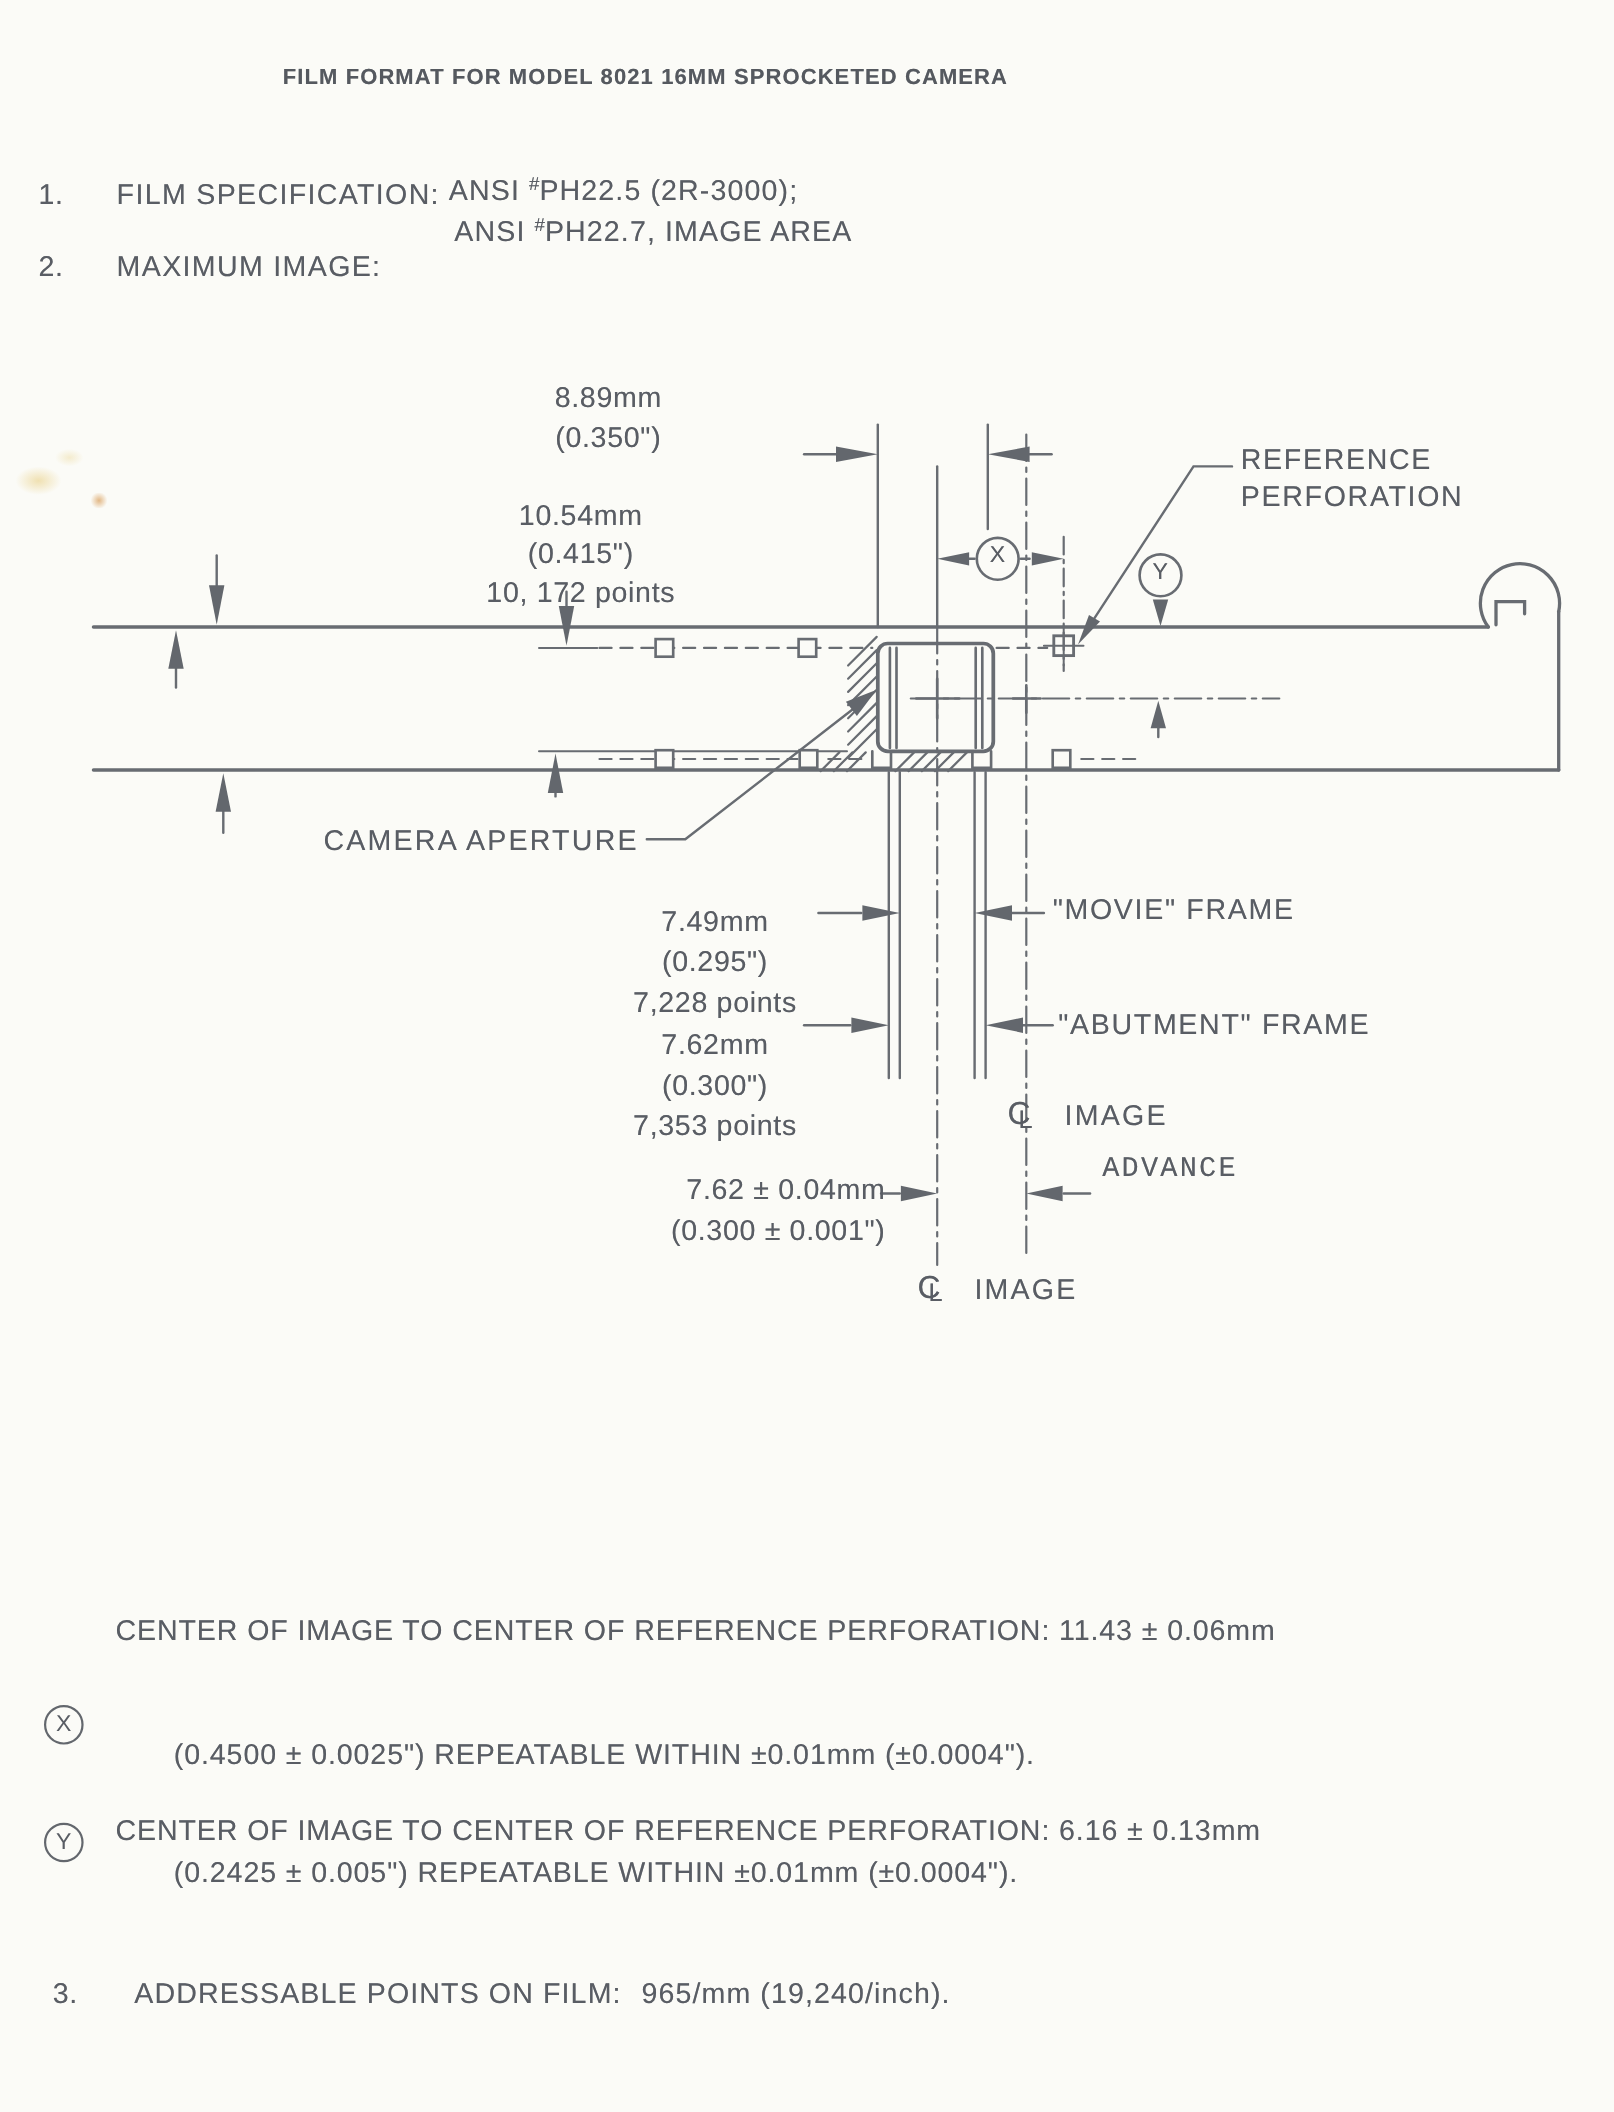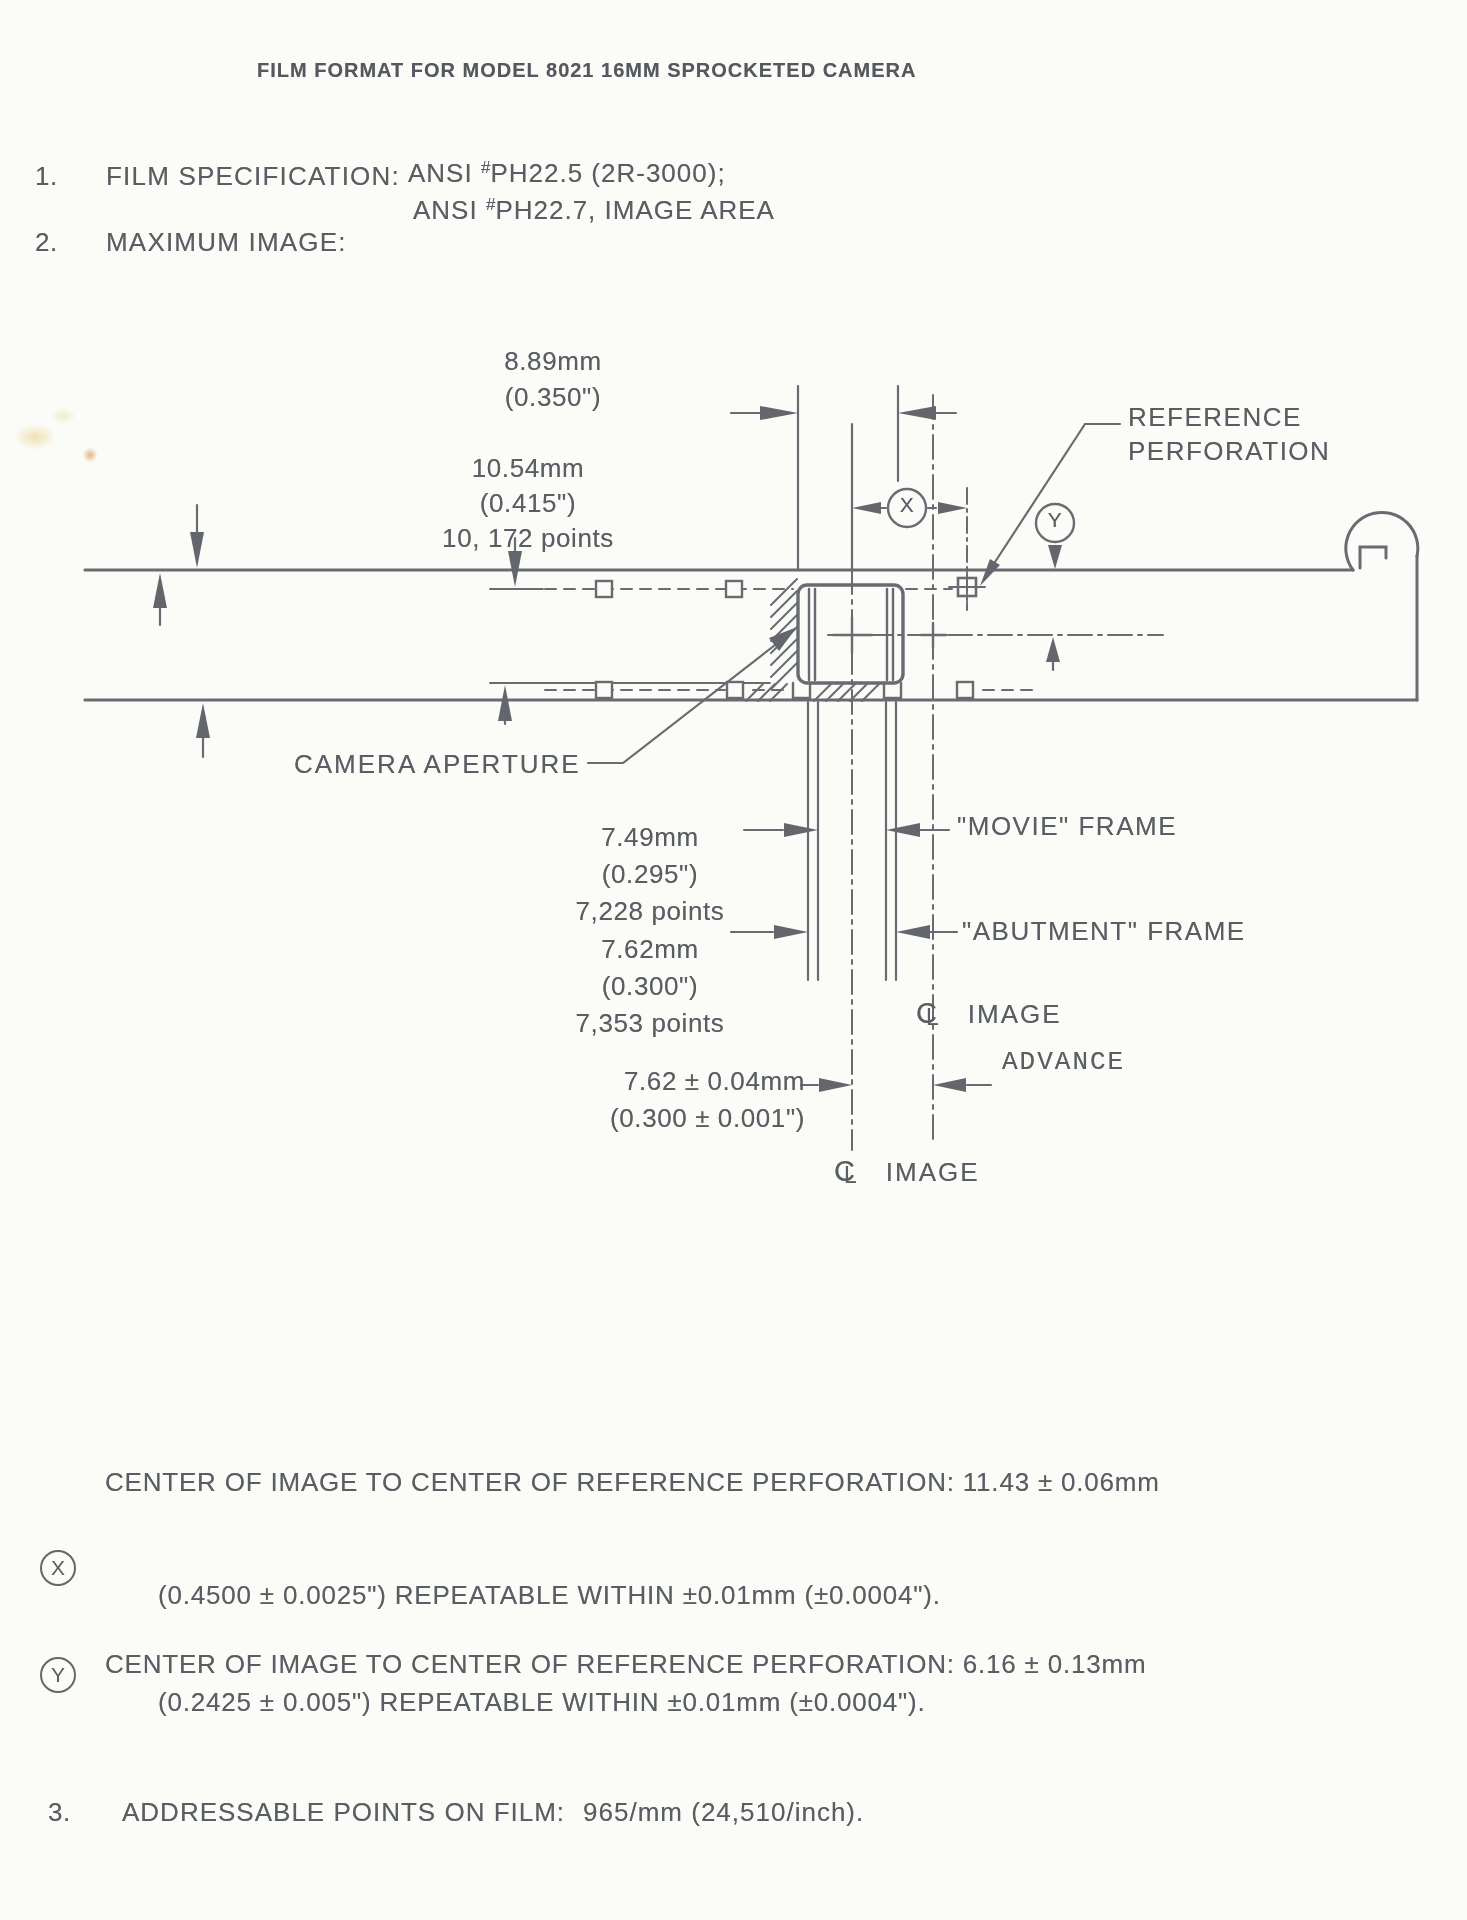--- a/index.html
+++ b/index.html
@@ -226,16 +226,16 @@
   <div class="t" style="left:158px;top:1579px;letter-spacing:.8px;">(0.4500 ± 0.0025") REPEATABLE WITHIN ±0.01mm (±0.0004").</div>
 
   <div class="marker-circle" style="left:40px;top:1657px;">
       <span>Y</span>
     </div>
   <div class="t" style="left:105px;top:1648px;letter-spacing:.8px;">CENTER OF IMAGE TO CENTER OF REFERENCE PERFORATION:  6.16 ± 0.13mm</div>
   <div class="t" style="left:158px;top:1686px;letter-spacing:.8px;">(0.2425 ± 0.005") REPEATABLE WITHIN ±0.01mm (±0.0004").</div>
 
   <div class="t" style="left:48px;top:1796px;">3.</div>
   <div class="t" style="left:122px;top:1796px;letter-spacing:1px;">
-    <span>ADDRESSABLE POINTS ON FILM:</span><span class="gap2"></span><span>965/mm (24,510/inch).</span>
+    <span>ADDRESSABLE POINTS ON FILM:</span><span class="gap2"></span><span>965/mm (19,240/inch).</span>
   </div>
 
 </div>
 
 </body></html>

